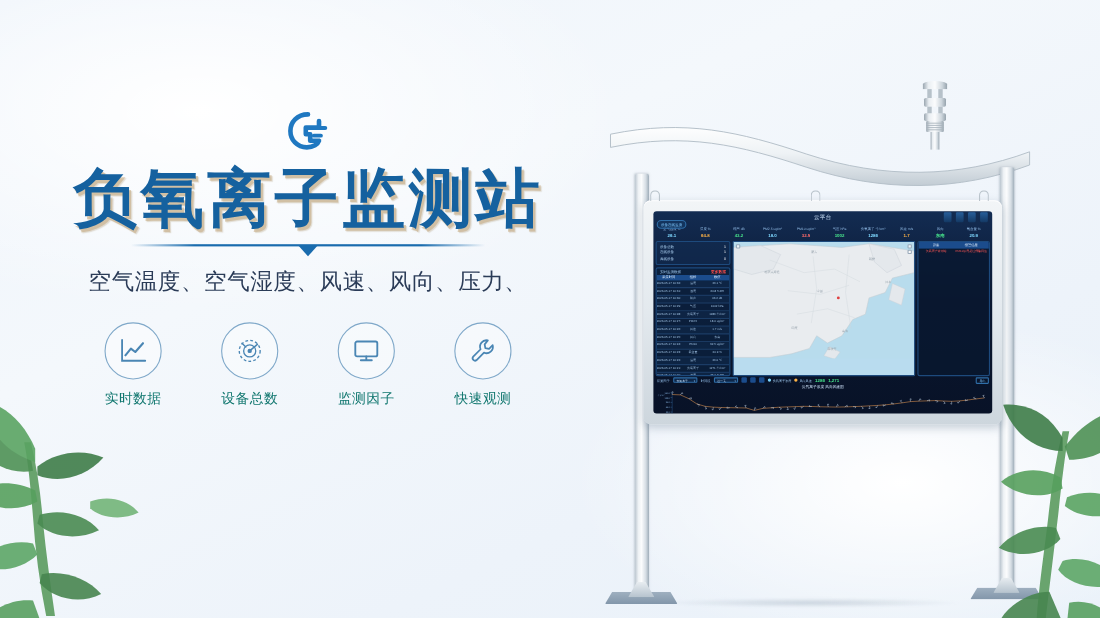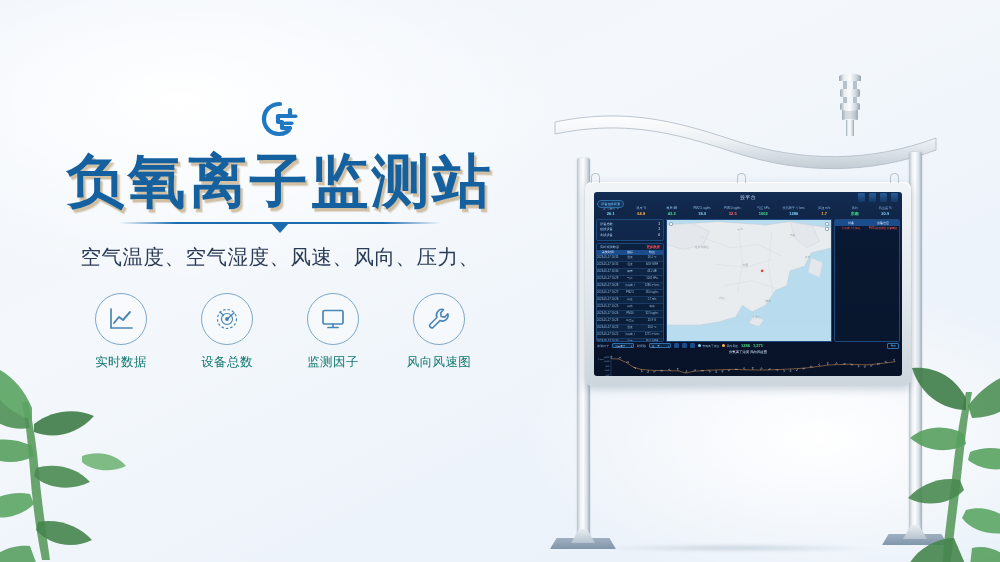--- a/index.html
+++ b/index.html
@@ -212,21 +212,21 @@
         </div>
         <div class="f-label">监测因子</div>
       </div>
 
       <div class="feature">
         <div class="f-circle">
           <svg width="26" height="26" viewBox="0 0 26 26">
             <path d="M17.5 3.5 a5.8 5.8 0 0 0 -6.6 8.0 L4.2 18.2 a2.2 2.2 0 0 0 3.1 3.1 l6.7 -6.7 a5.8 5.8 0 0 0 7.9 -6.8 l-3.3 3.3 l-3.4 -0.6 l-0.6 -3.4 z" fill="none" stroke="#4a86b4" stroke-width="1.6" stroke-linejoin="round"></path>
           </svg>
         </div>
-        <div class="f-label">风向风速图</div>
+        <div class="f-label">快速观测</div>
       </div>
 
     </div>
   </div>
 
   <div class="device">
 
     <div class="sensor">
       <svg width="46" height="72" viewBox="0 0 46 72">
         <defs>

